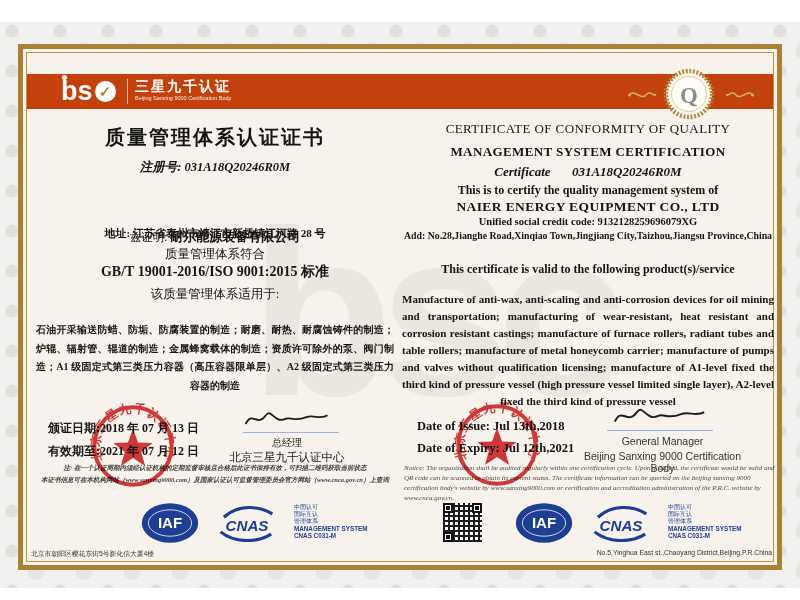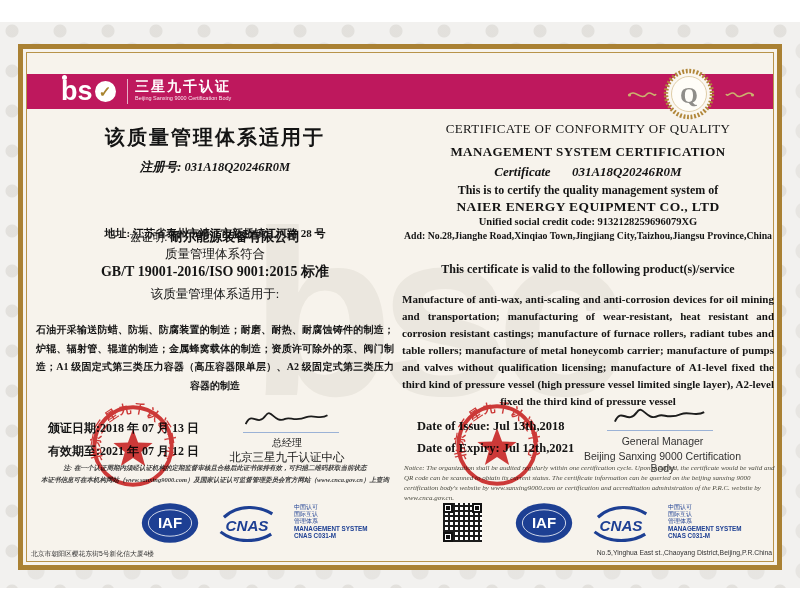--- a/index.html
+++ b/index.html
@@ -10,21 +10,21 @@
       radial-gradient(circle at 12px 9px, rgba(185,181,174,0.28) 6px, transparent 7px),
       radial-gradient(circle at 36px 29px, rgba(185,181,174,0.20) 8px, transparent 9px);
     background-size:48px 40px;}
   .frame{position:absolute;left:18px;top:44px;width:764px;height:526px;box-sizing:border-box;
          background:#f7f3ec;border:5px solid #aa8133;}
   .frame-inner{position:absolute;inset:3px;border:1px solid #b8934a;pointer-events:none;}
   .watermark{position:absolute;left:250px;top:196px;font-family:"Liberation Sans",sans-serif;
              font-weight:bold;font-size:235px;line-height:235px;letter-spacing:-14px;
              color:rgba(135,125,108,0.10);z-index:1;}
   
-  .band{position:absolute;left:27px;top:74px;width:746px;height:35px;background:#be185d;z-index:2;}
+  .band{position:absolute;left:27px;top:74px;width:746px;height:35px;background:#c2410c;z-index:2;}
   .logo{position:absolute;left:34px;top:4px;display:flex;align-items:center;height:27px;
         font-family:"Liberation Sans",sans-serif;}
   .logo-dot{position:absolute;left:1px;top:-3px;width:5px;height:5px;border-radius:50%;background:#fff;}
   .logo-text{color:#fff;font-weight:bold;font-size:27px;line-height:27px;letter-spacing:0;}
   .logo-disc{display:inline-block;width:21px;height:21px;border-radius:50%;background:#fff;
              margin-left:2px;text-align:center;}
   .logo-check{color:#a8842f;font-weight:bold;font-size:15px;line-height:21px;}
   .band-divider{position:absolute;left:100px;top:5px;width:1px;height:25px;background:rgba(255,255,255,0.65);}
   .brand{position:absolute;left:108px;top:3px;color:#fff;font-family:"Liberation Sans",sans-serif;}
   .brand-cn{font-size:14px;font-weight:bold;letter-spacing:2px;line-height:18px;}
@@ -135,21 +135,21 @@
         <circle cx="26" cy="26" r="17.5" fill="#fffdf8" stroke="#d8c193" stroke-width="0.8"></circle>
         <text x="26" y="34.5" text-anchor="middle" font-size="23" font-weight="bold" font-family="Liberation Serif, serif" fill="#8f8d89">Q</text>
       </svg>
     </div>
     <svg class="flourish fl-r" viewBox="0 0 30 16">
       <path d="M2,8 C8,1 14,15 20,7 C24,3 27,11 29,7" fill="none" stroke="#cbb26e" stroke-width="1.6"></path>
       <circle cx="2.5" cy="8" r="1.6" fill="#cbb26e"></circle>
     </svg>
   </div>
 
-  <div class="l-line cn-title">该质量管理体系适用于</div>
+  <div class="l-line cn-title">质量管理体系认证证书</div>
   <div class="l-line reg">
     <span>注册号:</span>
     <span>031A18Q20246R0M</span>
   </div>
   <div class="l-line certify">
     <span>兹证明:</span>
     <b>耐尔能源装备有限公司</b>
   </div>
   <div class="l-line addr-l">地址: 江苏省泰州市靖江市新桥镇江河路 28 号</div>
   <div class="l-line conform-l">质量管理体系符合</div>

